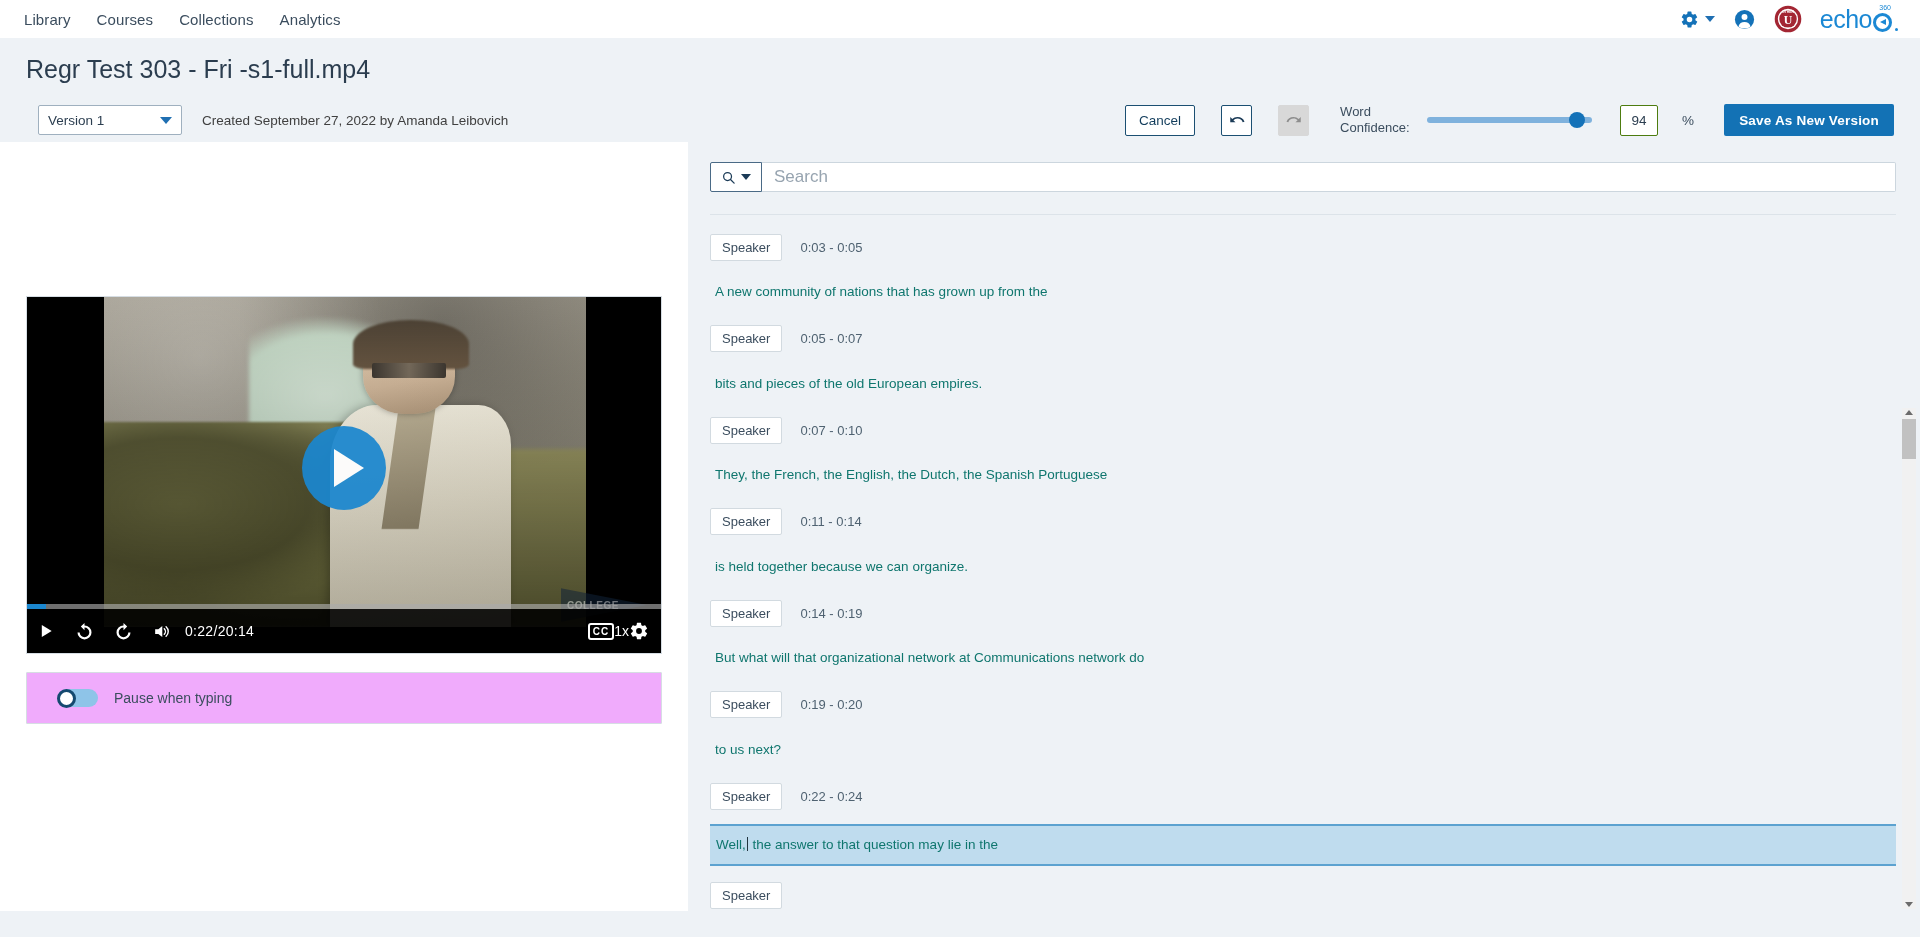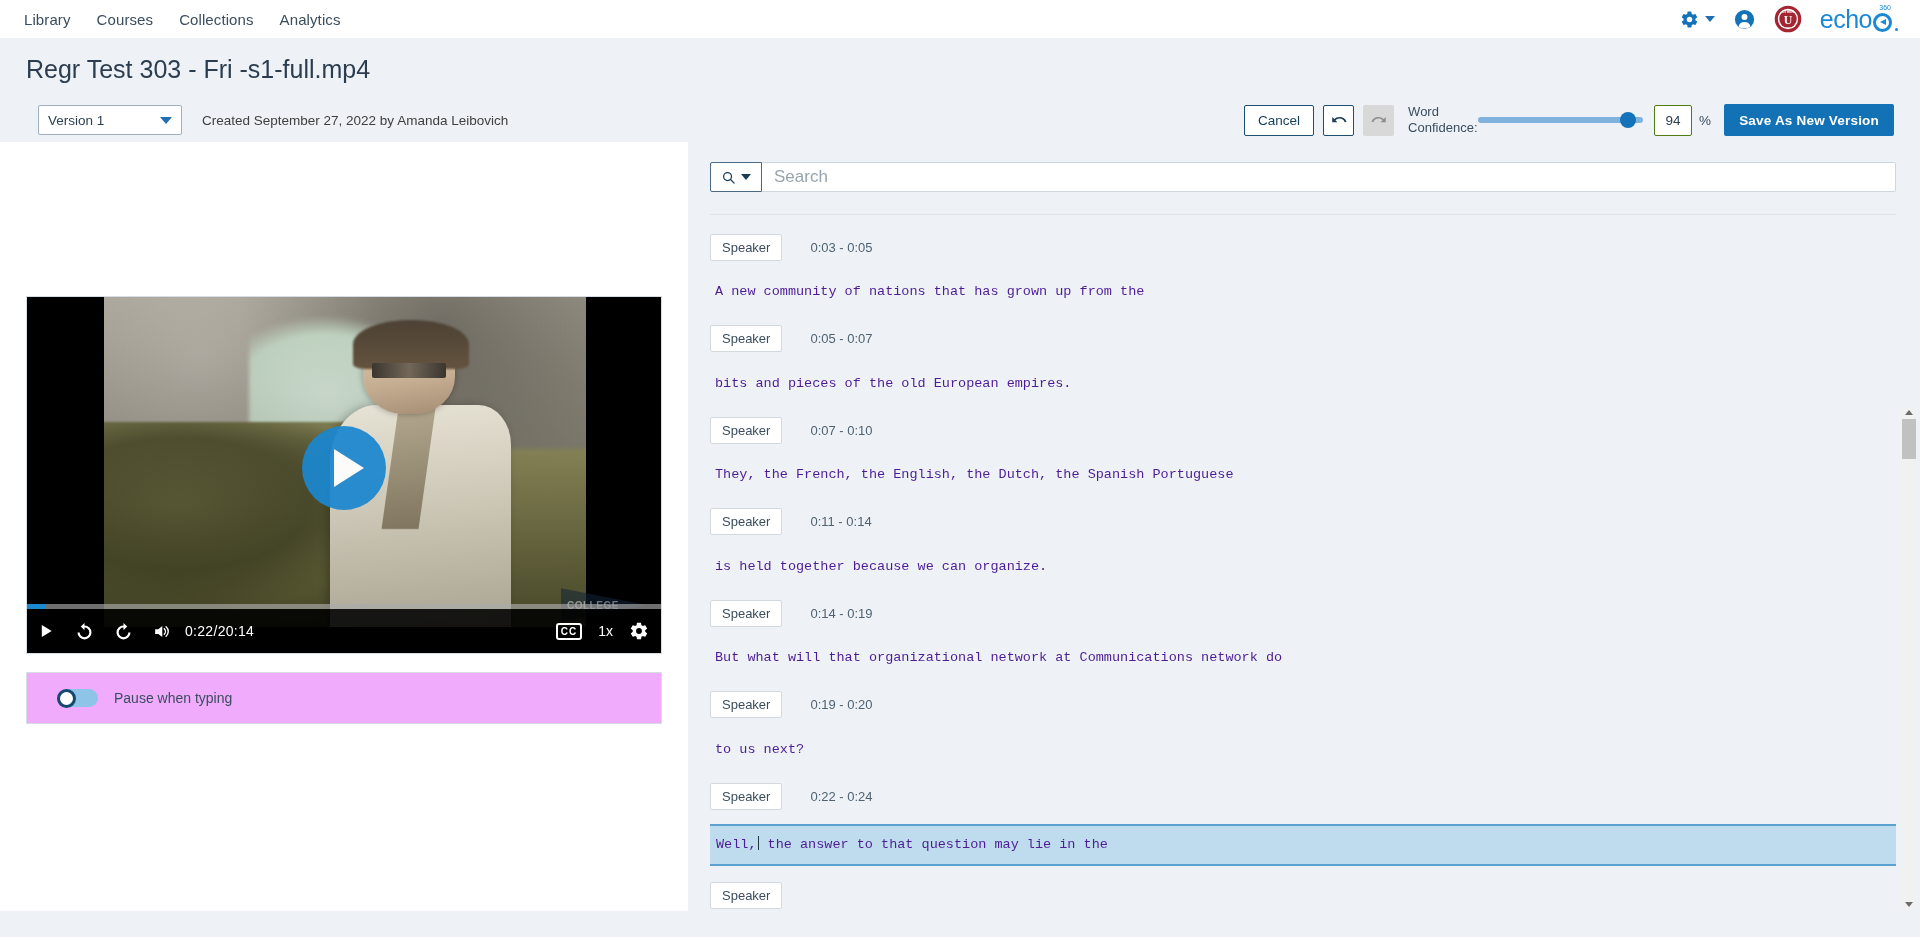--- a/index.html
+++ b/index.html
@@ -66,21 +66,21 @@
   }
   .version-select .caret {
     margin-left:auto; width:0;height:0;border-left:6px solid transparent;
     border-right:6px solid transparent;border-top:7px solid #1f6fb2;
   }
   .created {
     margin-left:20px; font-size:13.5px; color:#404040;
   }
 
   .toolbar {
-    margin-left:auto; display:flex; align-items:center; gap:0;justify-content:space-between;
+    margin-left:auto; display:flex; align-items:center; gap:17px;justify-content:space-between;
   }
   .btn-cancel {
     height:31px; min-width:62px; padding:0 13px; background:#fff; border:1px solid #1b4f72;
     border-radius:2px; font-size:13.5px; color:#123d5c; cursor:pointer;
     display:flex;align-items:center;justify-content:center;
   }
   .sq-btn {
     width:31px;height:31px;margin-left:9px;border:1px solid #1b4f72;border-radius:2px;
     background:#fff;display:flex;align-items:center;justify-content:center;cursor:pointer;
   }
@@ -203,21 +203,21 @@
   .progress {
     position:absolute; left:0; right:0; bottom:44px; height:5px; background:rgba(170,170,170,.65);
     cursor:pointer;
   }
   .progress .fill { width:3.2%; height:100%; background:#1b87cf; }
   .ctrl { color:#fff; cursor:pointer; display:flex;align-items:center;justify-content:center; }
   .ctrl.play { margin-right:20px; }
   .ctrl.rw, .ctrl.ff { margin-right:18px; }
   .ctrl.vol { margin-right:14px; }
   .ctime { color:#fff; font-size:14px; letter-spacing:.3px; }
-  .ctrl-right { margin-left:auto; display:flex; align-items:center; gap:16px; }
+  .ctrl-right { margin-left:auto; display:flex; align-items:center; }
   .cc-box {
     border:2px solid #fff; border-radius:3px; padding:1px 3px; font-size:10px; font-weight:bold;
     color:#fff; letter-spacing:1px; line-height:1.1; cursor:pointer;
   }
   .speed { color:#fff; font-size:14px; cursor:pointer; }
 
   .toggle-card {
     width:636px; height:52px; margin-top:18px; border:1px solid #d6dde3; border-radius:1px;
     background:#f0abfc; display:flex; align-items:center; padding:0 31px;
   }
@@ -252,24 +252,24 @@
 
   .transcript {
     position:absolute; left:22px; right:24px; top:75px; bottom:0; overflow:hidden;
   }
   .entry { margin-bottom:4px; }
   .entry-head { display:flex; align-items:center; height:28px; margin-top:16px;}
   .speaker-chip {
     background:#fff; border:1px solid #d2dae0; border-radius:2px; padding:5px 11px;
     font-size:13px; color:#3b4d5e; cursor:pointer;
   }
-  .times { margin-left:28px; font-size:13px; color:#4f6271; }
+  .times { margin-left:18px; font-size:13px; color:#4f6271; }
   .entry-text {
-    margin-top:14px; font-size:13.5px; color:#4c1d95; padding:7px 4px; line-height:1.3;
-    cursor:text; border:1px solid transparent;font-family:Liberation Mono, monospace;
+    margin-top:14px; font-size:13.5px; color:#0f766e; padding:7px 4px; line-height:1.3;
+    cursor:text; border:1px solid transparent;
   }
   .entry-text.active {
     background:#bfdcee; border:2px solid #5ca2d0; border-radius:2px;
     margin-left:-4px; margin-right:-2px; padding:10px 8px;
     position:relative;
   }
   .caret-bar {
     display:inline-block; width:1px; height:14px; background:#22343f;
     vertical-align:-2px; margin:0 1px;
   }

